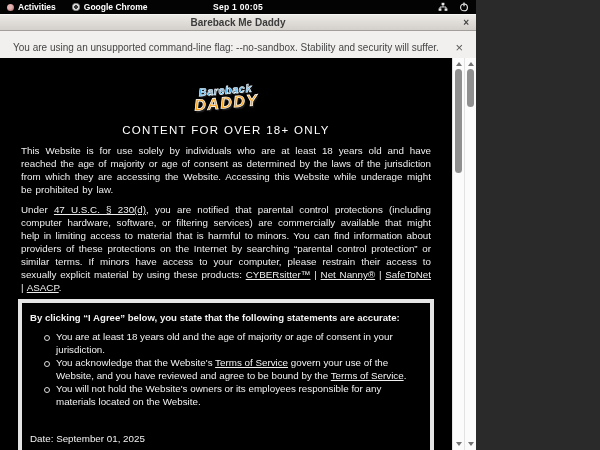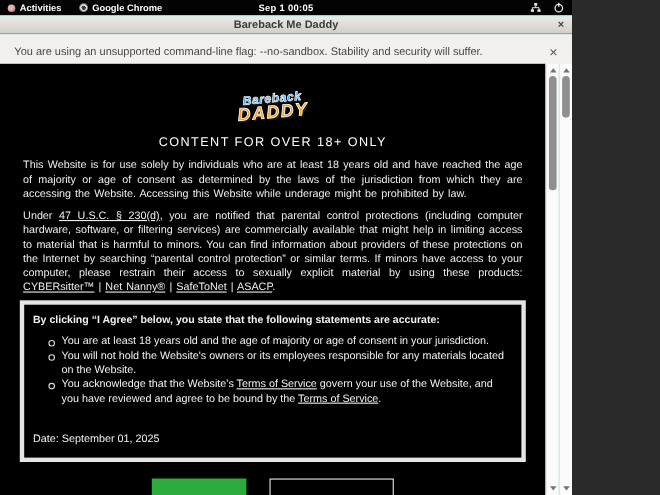--- a/index.html
+++ b/index.html
@@ -1,19 +1,19 @@
 <!DOCTYPE html>
 <html><head>
 <meta charset="utf-8">
 <style>
   * { margin:0; padding:0; box-sizing:border-box; }
   html,body { background:#2a2a2a; }
   .screen {
-    position:relative; width:520px; height:450px; overflow:hidden;
-    background:#5eead4; font-family:"Liberation Sans", sans-serif;
+    position:relative; width:476px; height:450px; overflow:hidden;
+    background:#a3a3a3; font-family:"Liberation Sans", sans-serif;
   }
 
   
   .topbar {
     position:relative; height:14px; background:#030303; color:#fff;
     display:flex; align-items:center; padding:0 7px;
     font-size:8.5px; font-weight:bold;
   }
   .topbar-left { display:flex; align-items:center; gap:16px; }
   .tb-item { display:flex; align-items:center; gap:4px; cursor:default; }
@@ -166,22 +166,22 @@
       <div class="heading">CONTENT FOR OVER 18+ ONLY</div>
 
       <p class="para">This Website is for use solely by individuals who are at least 18 years old and have reached the age of majority or age of consent as determined by the laws of the jurisdiction from which they are accessing the Website. Accessing this Website while underage might be prohibited by law.</p>
 
       <p class="para p2"><span>Under </span><span class="link">47 U.S.C. § 230(d)</span><span>, you are notified that parental control protections (including computer hardware, software, or filtering services) are commercially available that might help in limiting access to material that is harmful to minors. You can find information about providers of these protections on the Internet by searching “parental control protection” or similar terms. If minors have access to your computer, please restrain their access to sexually explicit material by using these products: </span><span class="link">CYBERsitter™</span><span> | </span><span class="link">Net Nanny®</span><span> | </span><span class="link">SafeToNet</span><span> | </span><span class="link">ASACP</span><span>.</span></p>
 
       <div class="box">
         <div class="box-intro">By clicking “I Agree” below, you state that the following statements are accurate:</div>
         <ul>
           <li>You are at least 18 years old and the age of majority or age of consent in your jurisdiction.</li>
+          <li><span>You acknowledge that the Website's </span><span class="link">Terms of Service</span><span> govern your use of the Website, and you have reviewed and agree to be bound by the </span><span class="link">Terms of Service</span><span>.</span></li>
           <li>You will not hold the Website's owners or its employees responsible for any materials located on the Website.</li>
-          <li><span>You acknowledge that the Website's </span><span class="link">Terms of Service</span><span> govern your use of the Website, and you have reviewed and agree to be bound by the </span><span class="link">Terms of Service</span><span>.</span></li>
         </ul>
         <div class="box-date">Date: September 01, 2025</div>
       </div>
 
       <div class="buttons">
         <button class="btn btn-agree" style="background: rgb(42, 171, 60);">I AGREE</button>
         <button class="btn btn-disagree">I DISAGREE</button>
       </div>
 
     </div>

